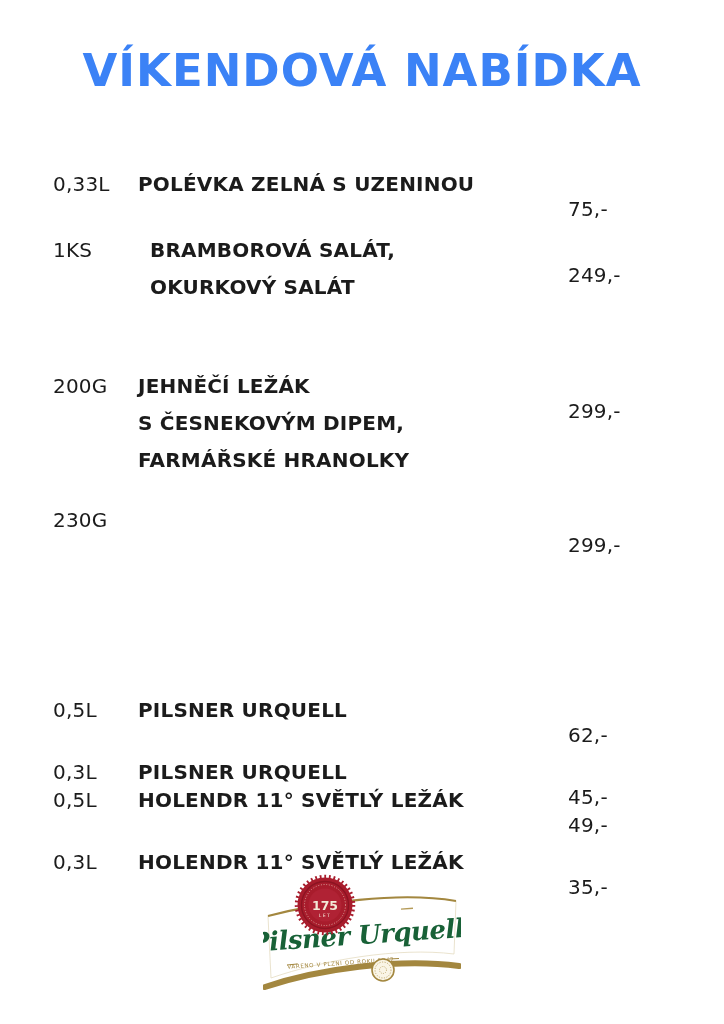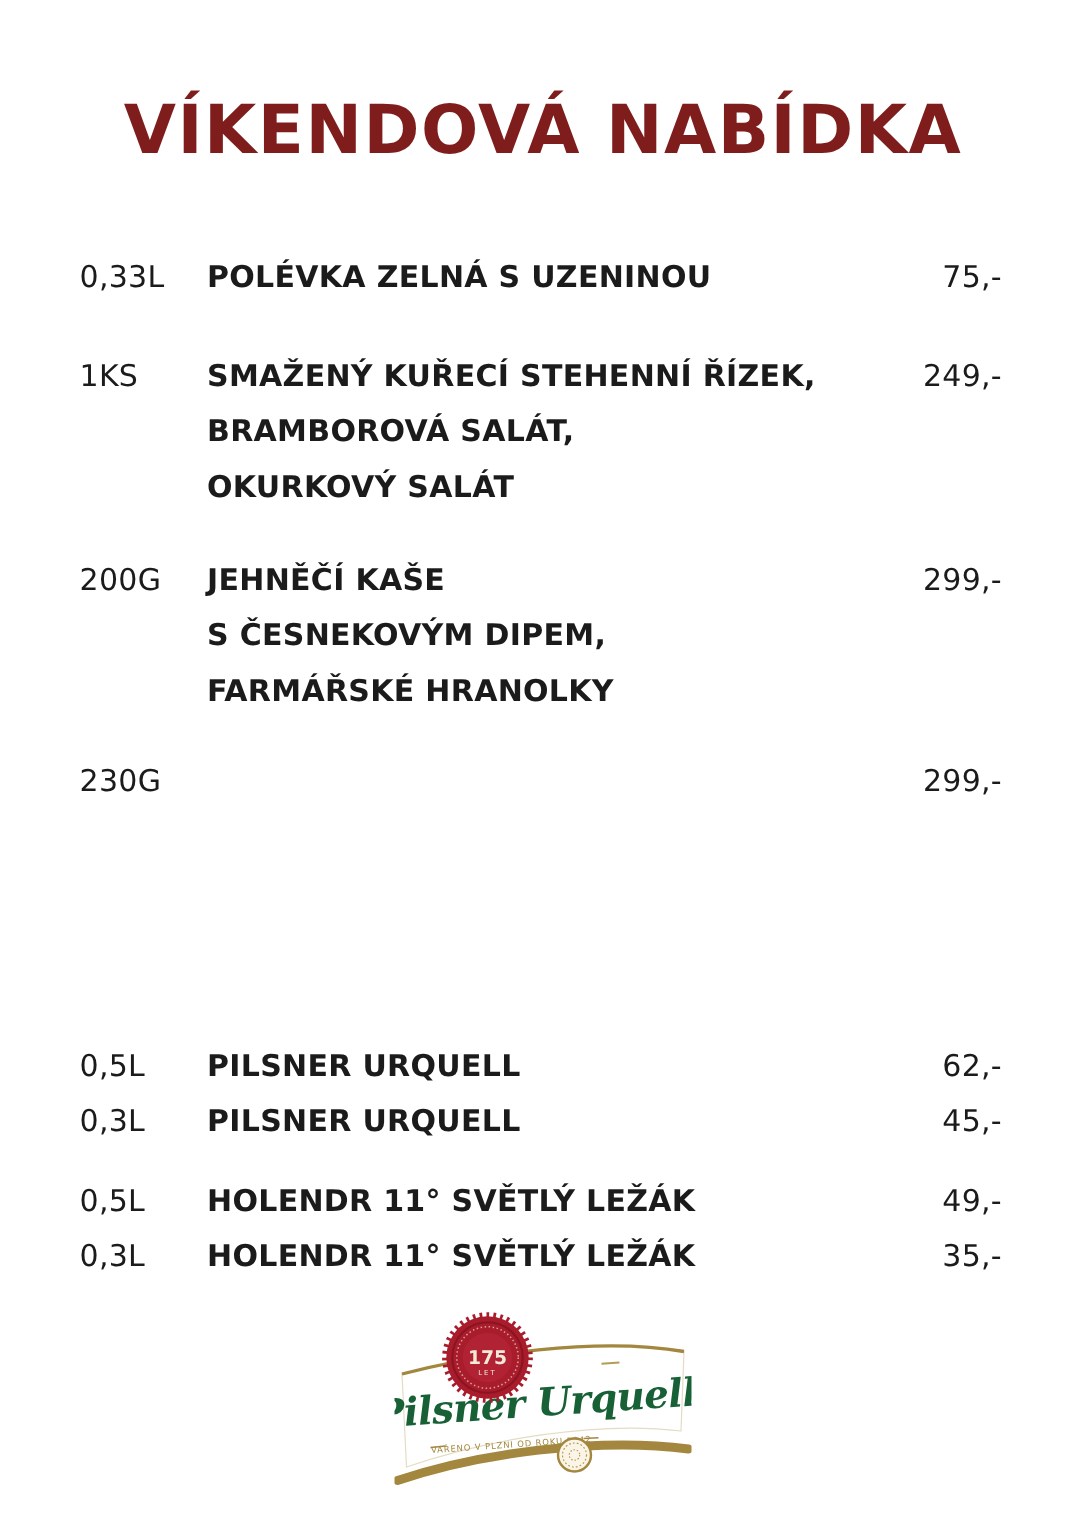--- a/index.html
+++ b/index.html
@@ -6,36 +6,36 @@
   .page{
     position:relative;
     width:724px;height:1024px;
     background:#ffffff;
     font-family:"DejaVu Sans","Liberation Sans",sans-serif;
     color:#1b1b1b;
     overflow:hidden;
   }
   .title{
     position:absolute;top:44px;left:0;right:0;
-    margin:16px;text-align:center;
+    margin:0;text-align:center;
     font-size:45px;font-weight:600;letter-spacing:1px;
-    color:#7f1d1d;
+    color:#3b82f6;
   }
   .block{
     position:absolute;left:53px;right:56px;
     display:grid;
     grid-template-columns:85px 1fr 100px;
     font-size:20px;line-height:37px;letter-spacing:0.2px;
   }
   .qty{grid-column:1;white-space:nowrap;}
   .names{grid-column:2;font-weight:bold;}
-  .price{grid-column:3;text-align:right;align-self:start;white-space:nowrap;}
+  .price{grid-column:3;align-self:start;white-space:nowrap;margin-top:25px;}
   
   #item-0{top:166px;}
-  #item-1{top:232px;}
+  #item-1{top:232px;gap:12px;}
   #item-2{top:368px;}
   #item-3{top:502px;}
   #beers-a{top:692px;}
   #beers-b{top:782px;}
   .drink-row{display:contents;}
   .logo-wrap{
     position:absolute;top:870px;left:50%;
     transform:translateX(-50%);
     width:198px;height:136px;
   }
@@ -51,31 +51,30 @@
     <div class="qty">0,33L</div>
     <div class="names">
       <div>POLÉVKA ZELNÁ S UZENINOU</div>
     </div>
     <div class="price">75,-</div>
   </div>
 
   <div class="block" id="item-1">
     <div class="qty">1KS</div>
     <div class="names">
-      <div>SMAŽENÝ KUŘECÍ STEHENNÍ ŘÍZEK,</div>
       <div>BRAMBOROVÁ SALÁT,</div>
       <div>OKURKOVÝ SALÁT</div>
     </div>
     <div class="price">249,-</div>
   </div>
 
   <div class="block" id="item-2">
     <div class="qty">200G</div>
     <div class="names">
-      <div>JEHNĚČÍ KAŠE</div>
+      <div>JEHNĚČÍ LEŽÁK</div>
       <div>S ČESNEKOVÝM DIPEM,</div>
       <div>FARMÁŘSKÉ HRANOLKY</div>
     </div>
     <div class="price">299,-</div>
   </div>
 
   <div class="block" id="item-3">
     <div class="qty">230G</div>
     <div class="price">299,-</div>
   </div>

